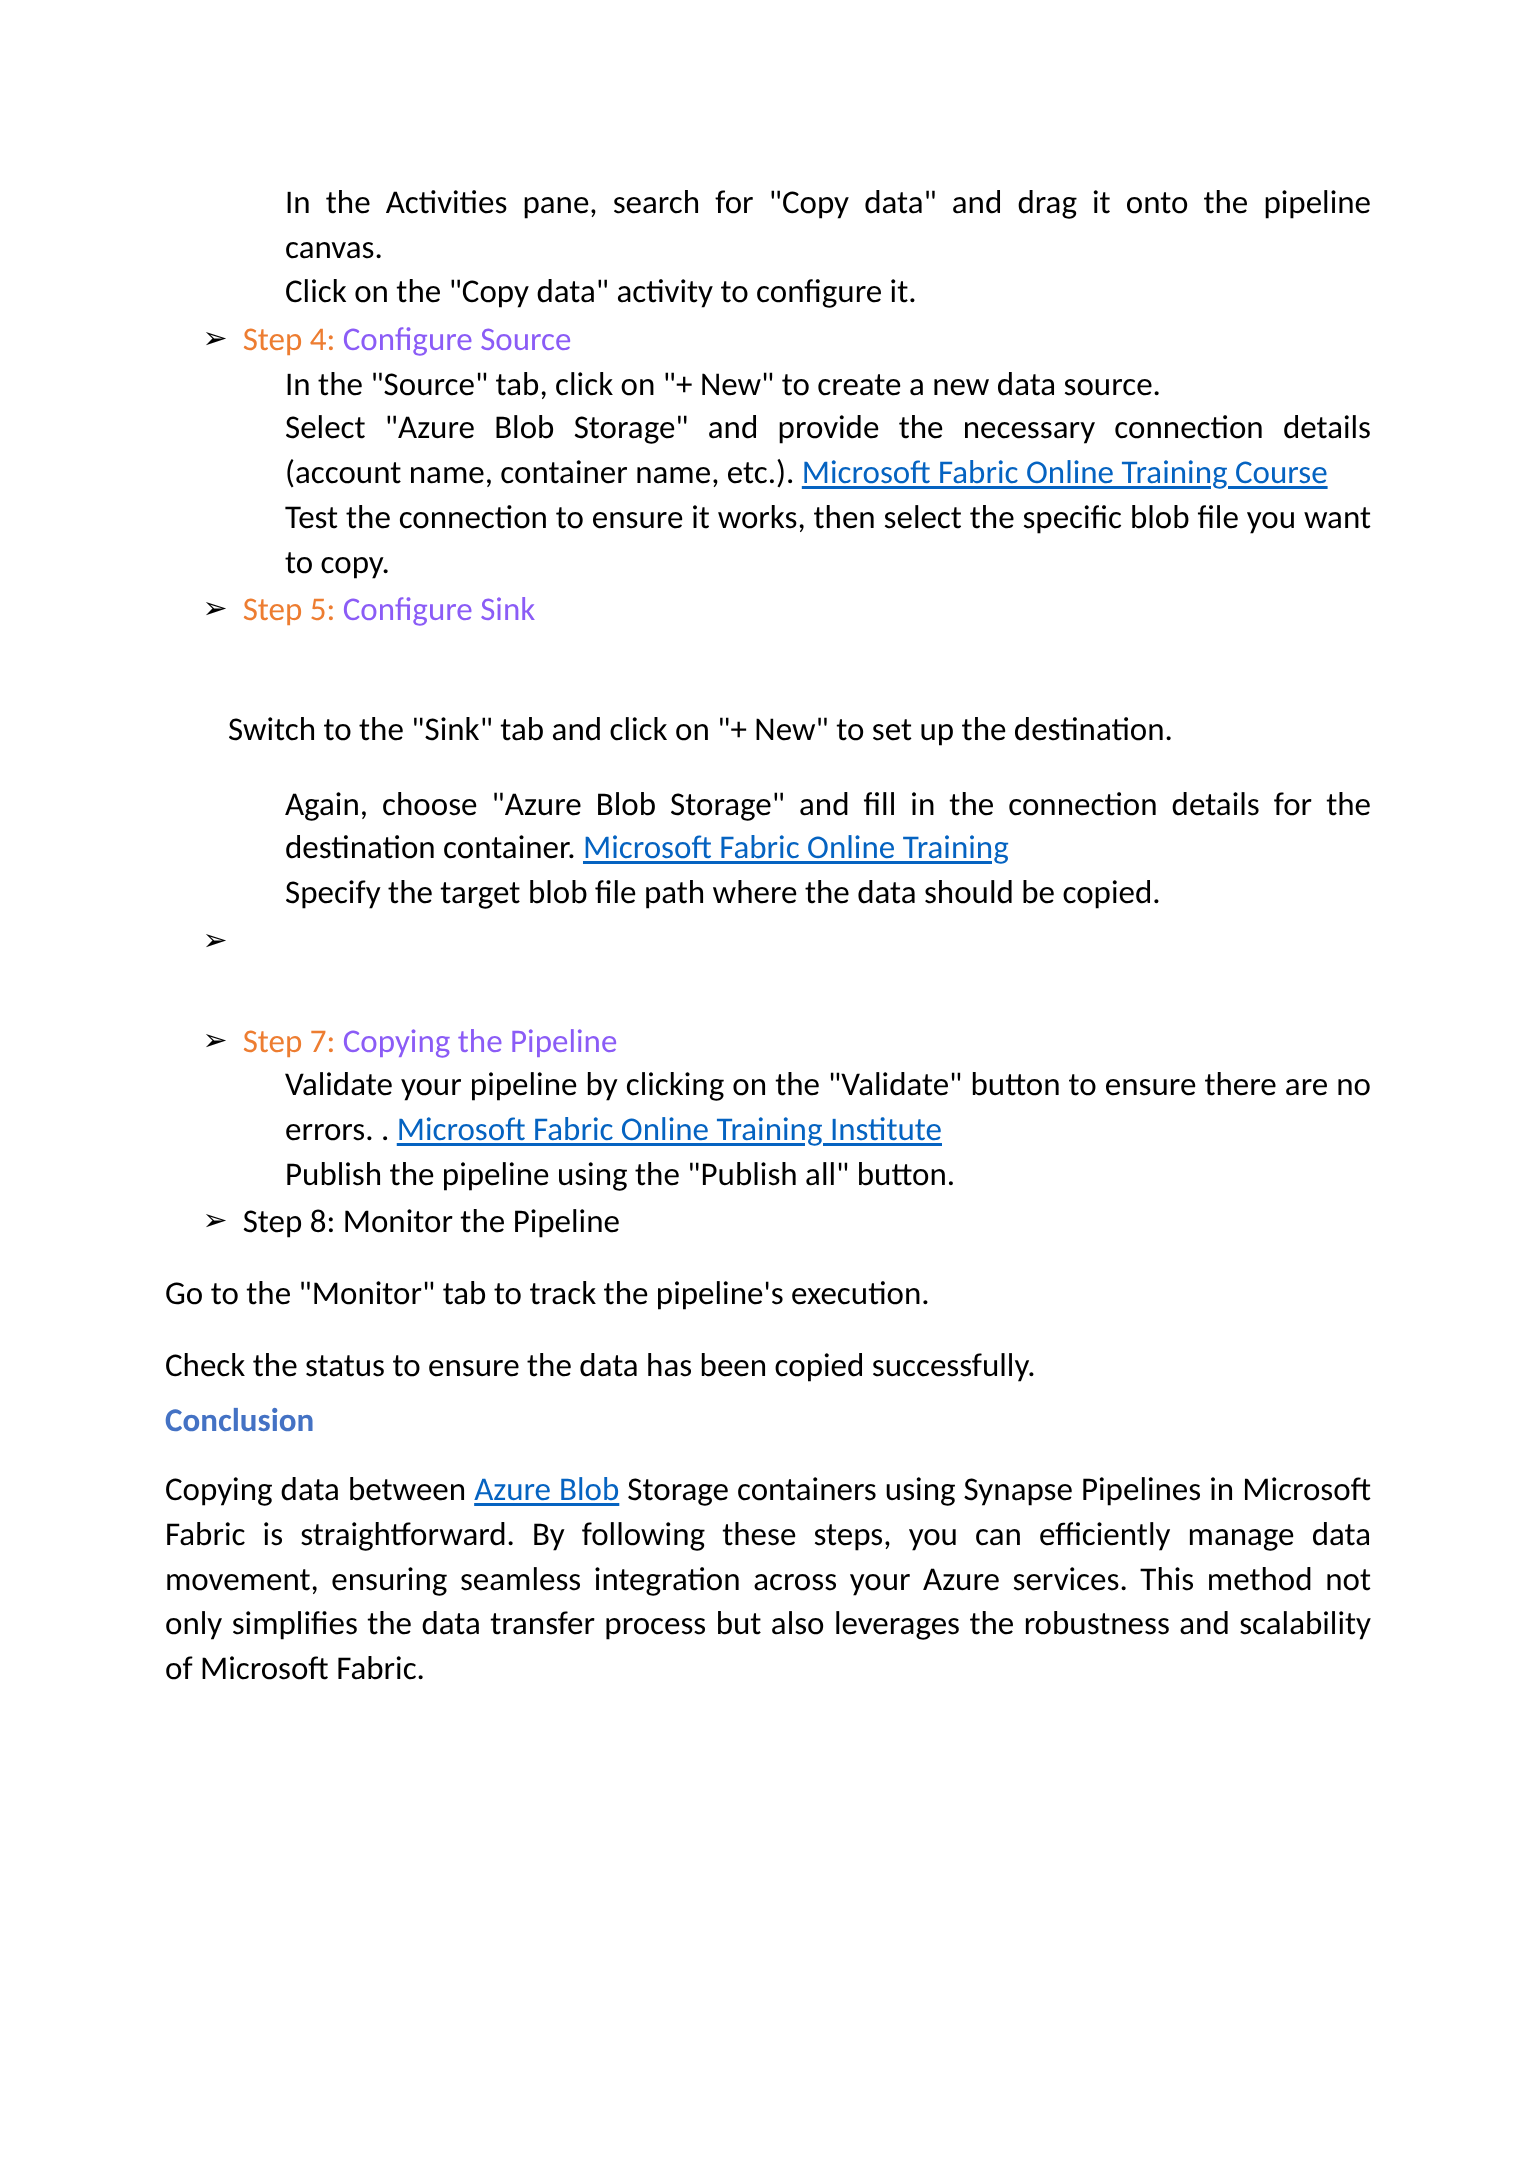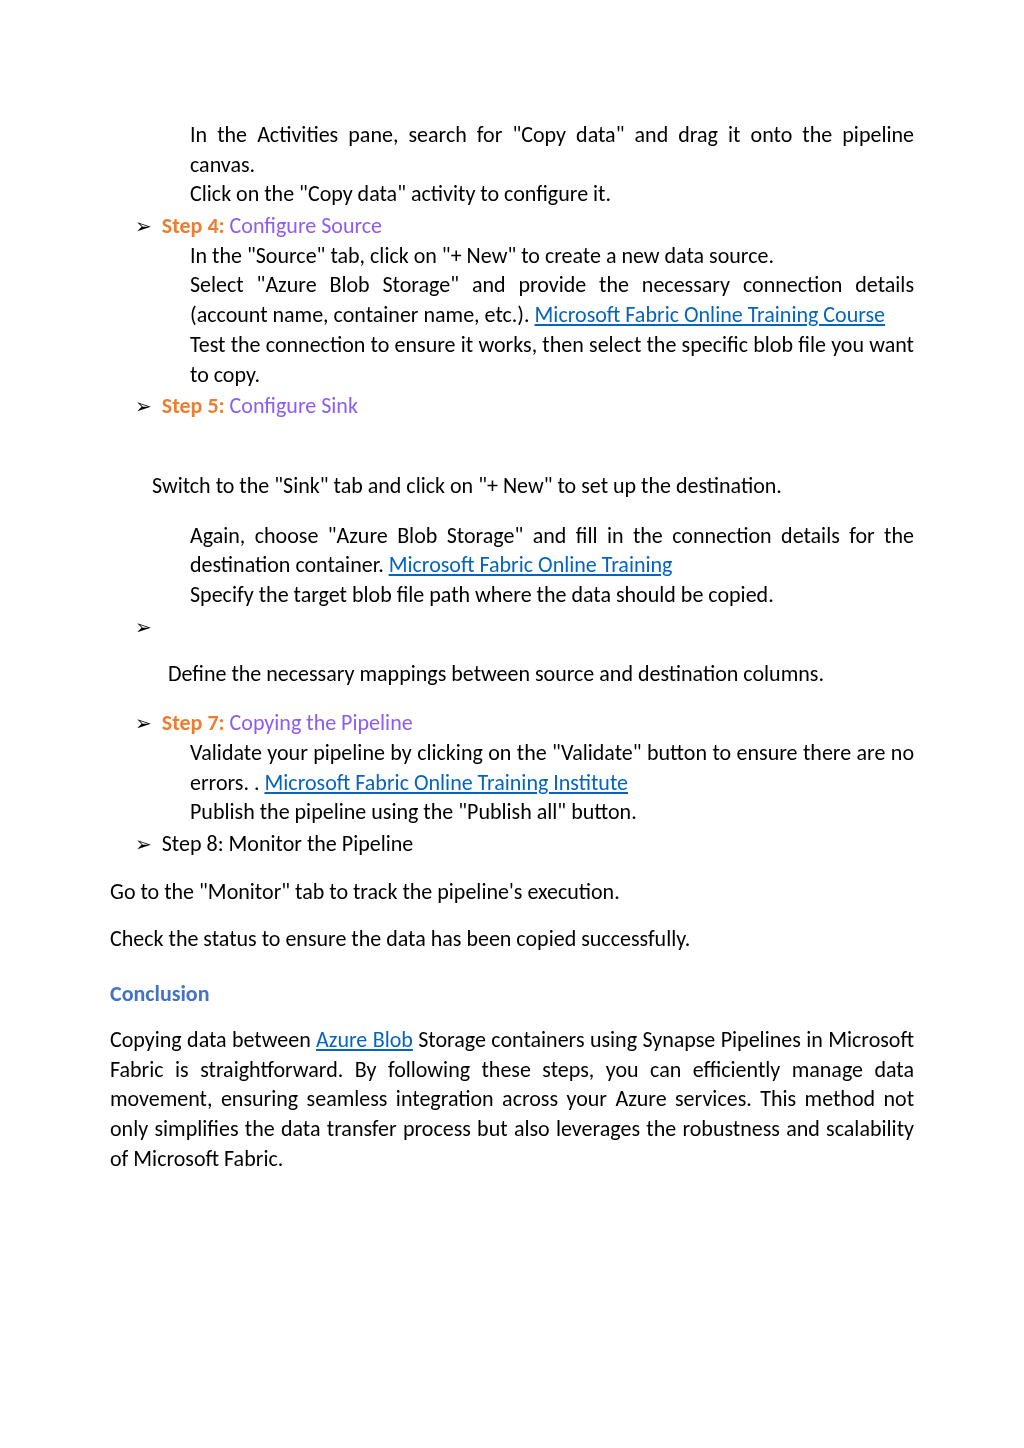--- a/index.html
+++ b/index.html
@@ -34,21 +34,21 @@
       margin-top: 2px;
     }
     .bullet-arrow {
       color: #000000;
       font-size: 20px;
       margin-right: 10px;
       margin-top: 2px;
     }
     .step-label {
       color: #ED7D31;
-      font-weight: bold;
+      font-weight: normal;
     }
     .step-title {
       color: #8b5cf6;
     }
     .link {
       color: #0563C1;
       text-decoration: underline;
     }
     .para {
       margin-bottom: 0px;
@@ -56,21 +56,21 @@
     .gap-med {
       height: 18px;
     }
     .gap-big {
       height: 20px;
     }
     .heading {
       color: #4472C4;
       font-weight: bold;
       font-size: 22px;
-      margin-top: 25px;
+      margin-top: 8px;
       margin-bottom: 16px;
     }
     .indent-slight {
       margin-left: 42px;
       text-align: justify;
     }
     .justify {
       text-align: justify;
     }
   </style>
@@ -105,21 +105,20 @@
   <div class="gap-big"></div>
   <div class="indent-1 para justify">
     <span>Again, choose "Azure Blob Storage" and fill in the connection details for the destination container.   </span><span class="link">Microsoft Fabric Online Training</span>
   </div>
   <div class="indent-1 para">Specify the target blob file path where the data should be copied.</div>
 
   <div class="bullet-row">
     <span class="bullet-arrow">➢</span>
   </div>
   <div class="gap-med"></div>
-  <div class="indent-1 para" style="margin-left: 58px;">Define the necessary mappings between source and destination columns.</div>
   <div class="gap-med"></div>
 
   <div class="bullet-row">
     <span class="bullet-arrow">➢</span>
     <span>
       <span class="step-label">Step 7:</span><span class="step-title"> Copying the Pipeline</span>
     </span>
   </div>
   <div class="indent-1 para justify">
     <span>Validate your pipeline by clicking on the "Validate" button to ensure there are no errors.      .   </span><span class="link">Microsoft Fabric Online Training Institute</span>

